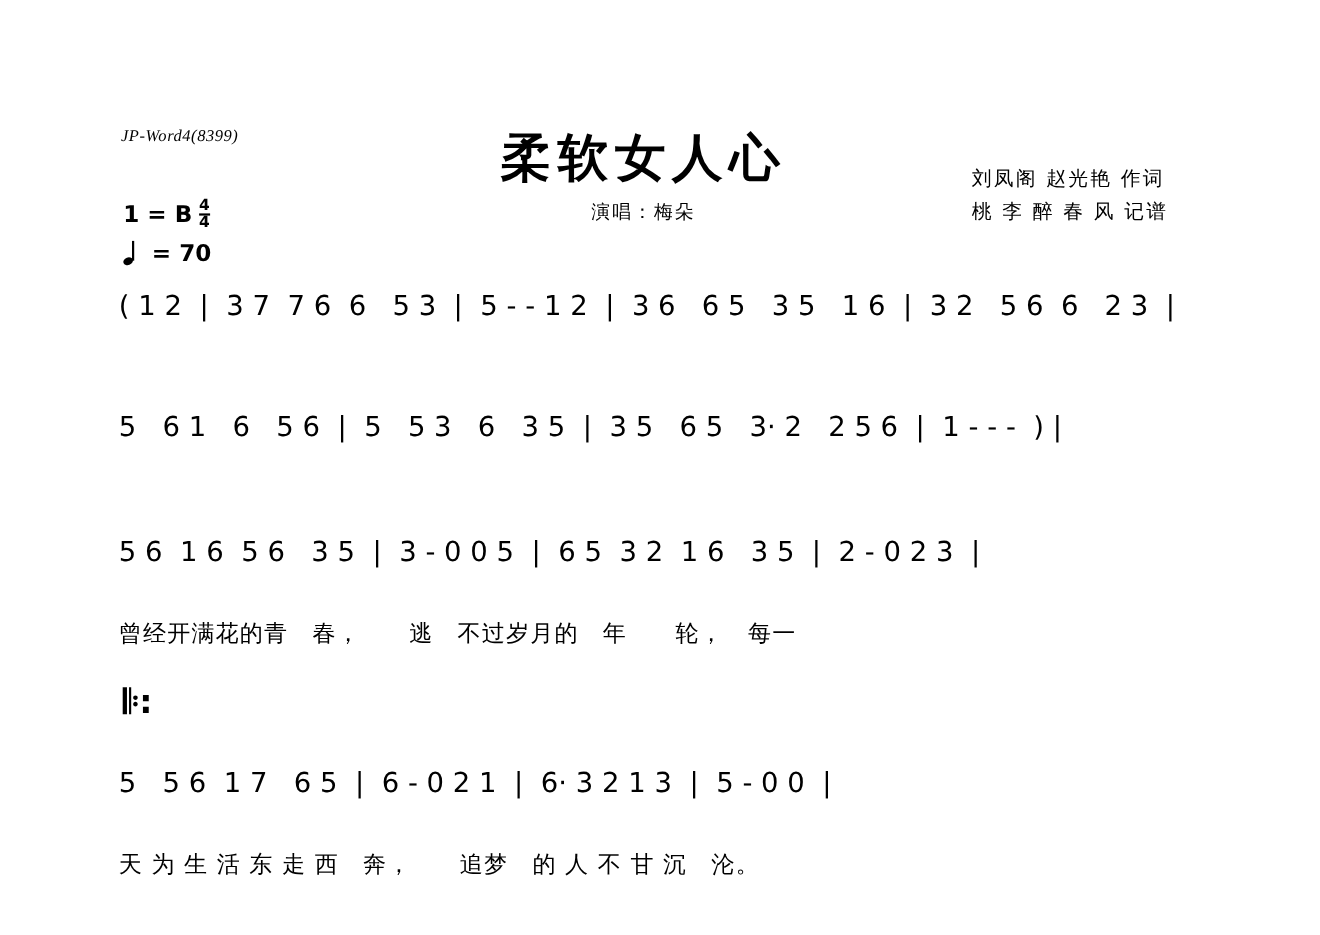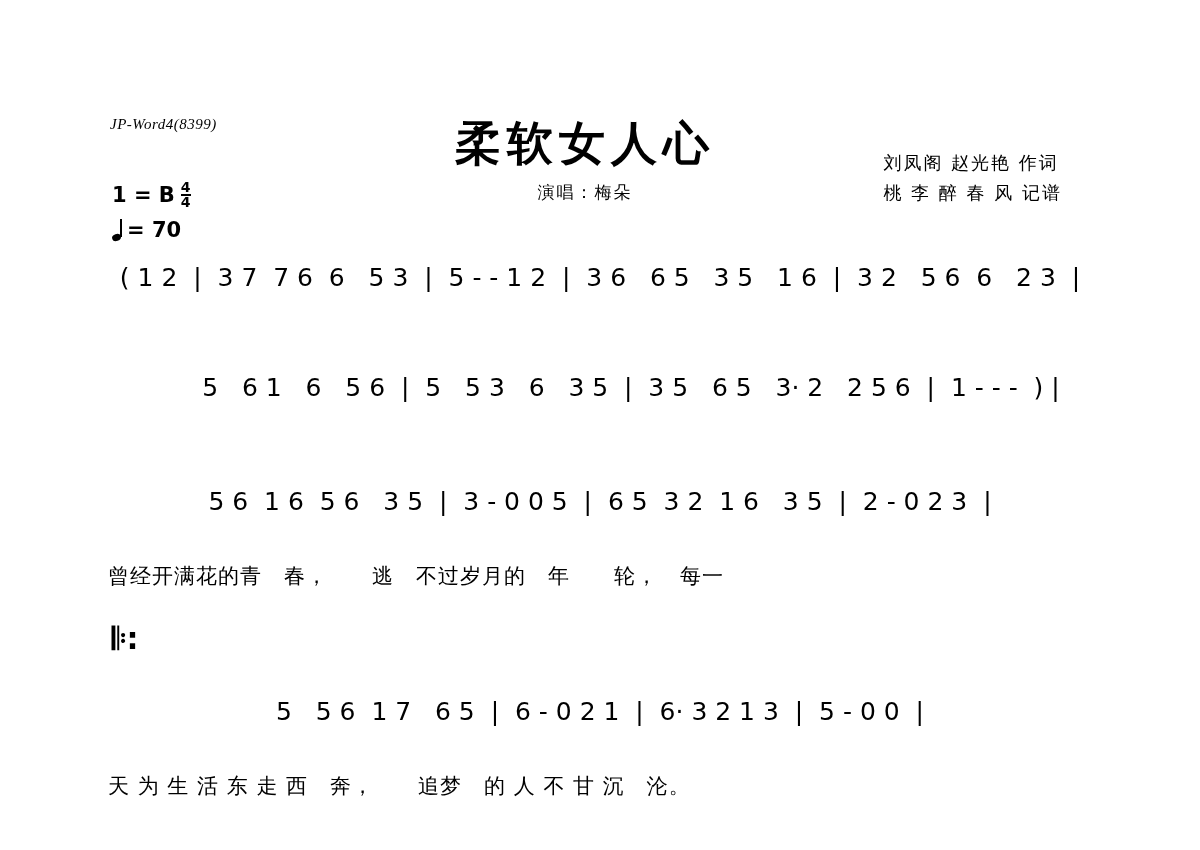--- a/index.html
+++ b/index.html
@@ -91,21 +91,21 @@
 
   .tempo {
     position: absolute;
     left: 112px;
     top: 215px;
     font-family: "DejaVu Sans", sans-serif;
     font-weight: bold;
     font-size: 21px;
     display: flex;
     align-items: center;
-    gap: 3px;
+    gap: 14px;
   }
   .qnote {
     display: inline-block;
     width: 12px;
     height: 22px;
     position: relative;
   }
   .qnote::before {
     content: "";
     position: absolute;
@@ -129,21 +129,20 @@
     left: 108px;
     width: 984px;
   }
   .notes {
     font-family: "DejaVu Sans", sans-serif;
     font-size: 25px;
     letter-spacing: 0px;
     white-space: pre;
     line-height: 34px;
     height: 40px;
-    text-align: center;
   }
   .lyrics {
     font-family: "DejaVu Sans", sans-serif;
     font-size: 21px;
     white-space: pre;
     line-height: 30px;
     letter-spacing: 1px;
     margin-top: 36px;
   }
 
@@ -184,21 +183,21 @@
 
   <div class="tempo">
     <span class="qnote"></span>
     <span>= 70</span>
   </div>
 
   <div class="system sysline" style="top: 258px;">
     <div class="notes">( 1 2  |  3 7  7 6  6   5 3  |  5 - - 1 2  |  3 6   6 5   3 5   1 6  |  3 2   5 6  6   2 3  |</div>
   </div>
 
-  <div class="system sysline" style="top: 328px; margin-left: 31px;">
+  <div class="system sysline" style="top: 328px;">
     <div class="notes">5   6 1   6   5 6  |  5   5 3   6   3 5  |  3 5   6 5   3· 2   2 5 6  |  1 - - -  ) |</div>
   </div>
 
   <div class="system sysline" style="top: 402px;">
     <div class="notes">5 6  1 6  5 6   3 5  |  3 - 0 0 5  |  6 5  3 2  1 6   3 5  |  2 - 0 2 3  |</div>
     <div class="lyrics">曾经开满花的青　春，　　逃　不过岁月的　年　　轮，　每一</div>
   </div>
 
   <div class="system sysline" style="top: 506px;">
     <div class="notes">5   5 6  1 7   6 5  |  6 - 0 2 1  |  6· 3 2 1 3  |  5 - 0 0  |</div>

